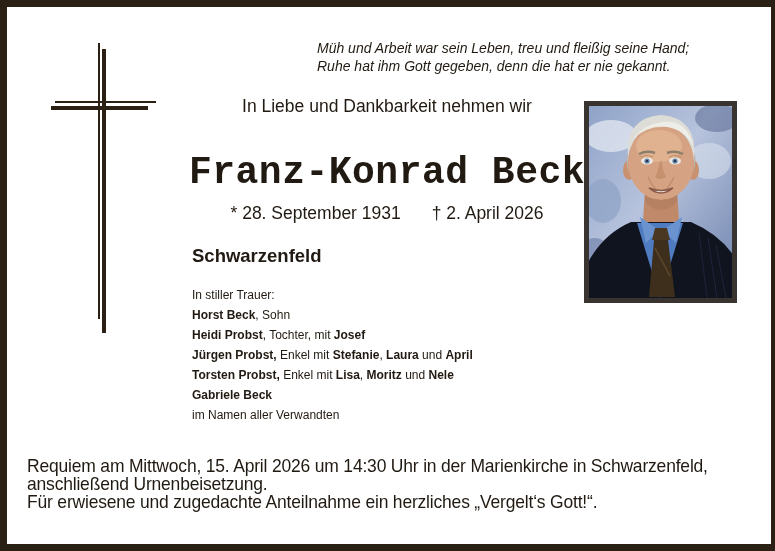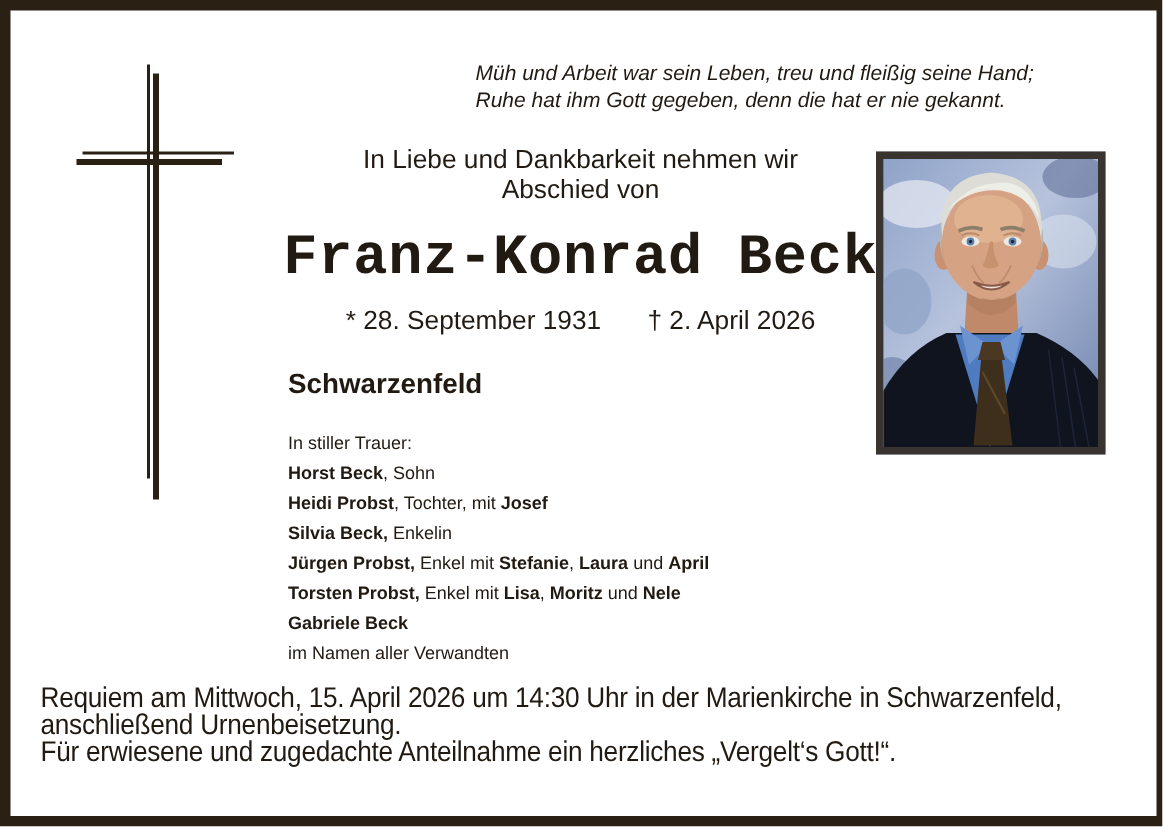--- a/index.html
+++ b/index.html
@@ -25,21 +25,21 @@
   .cross-h-thick { left:51px;  top:106px; width:97px;  height:4px; }
 
   .motto {
     position:absolute; left:317px; top:40px;
     font-style:italic; font-size:14px; line-height:17.5px;
     white-space:nowrap;
   }
   .intro {
     position:absolute; left:387px; top:97px;
     transform:translateX(-50%);
-    text-align:center; font-size:17.5px; line-height:19.5px;
+    text-align:left; font-size:17.5px; line-height:19.5px;
     white-space:nowrap;
   }
   .deceased-name {
     position:absolute; left:387px; top:153px;
     transform:translateX(-50%);
     font-size:38px; font-weight:bold; letter-spacing:0.5px;
     white-space:nowrap; line-height:40px;font-family:Liberation Mono, monospace;
   }
   .dates {
     position:absolute; left:387px; top:203px;
@@ -85,38 +85,36 @@
   <div class="cross-line cross-h-thick"></div>
 </div>
 
 <div class="motto">
   <div>Müh und Arbeit war sein Leben, treu und fleißig seine Hand;</div>
   <div>Ruhe hat ihm Gott gegeben, denn die hat er nie gekannt.</div>
 </div>
 
 <div class="intro">
   <div>In Liebe und Dankbarkeit nehmen wir</div>
-  <div>Abschied von</div>
 </div>
 
 <div class="deceased-name">Franz-Konrad Beck</div>
 
 <div class="dates">
   <span class="birth">* 28. September 1931</span>
   <span class="death">† 2. April 2026</span>
 </div>
 
 <div class="place">Schwarzenfeld</div>
 
 <div class="mourning">
   <div>In stiller Trauer:</div>
   <div id="mourners-list">
       <div><span class="b">Horst Beck</span><span>, Sohn</span></div>
       <div><span class="b">Heidi Probst</span><span>, Tochter, mit </span><span class="b">Josef</span></div>
-      <div><span class="b">Silvia Beck,</span><span> Enkelin</span></div>
       <div><span class="b">Jürgen Probst,</span><span> Enkel mit </span><span class="b">Stefanie</span><span>, </span><span class="b">Laura</span><span> und </span><span class="b">April</span></div>
       <div><span class="b">Torsten Probst,</span><span> Enkel mit </span><span class="b">Lisa</span><span>, </span><span class="b">Moritz</span><span> und </span><span class="b">Nele</span></div>
       <div><span class="b">Gabriele Beck</span></div>
     </div>
   <div>im Namen aller Verwandten</div>
 </div>
 
 <div class="photo">
   <svg viewBox="0 0 143 192" width="143" height="192">
     <defs>

